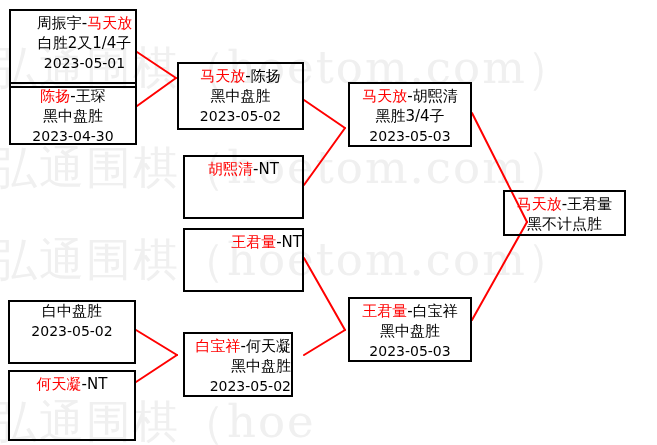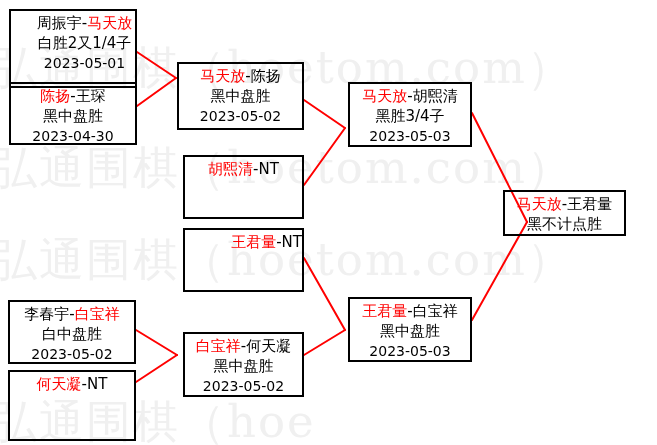--- a/index.html
+++ b/index.html
@@ -85,40 +85,39 @@
   </div>
 
   <div class="node" style="left:183px;top:155px;width:121px;height:64px;">
     <span class="line pad"><span class="red">胡煕清</span><span class="dim">-</span><span class="dim">NT</span></span>
   </div>
 
   <div class="node" style="left:183px;top:228px;width:121px;height:64px;text-align:right;">
     <span class="line pad"><span class="red">王君量</span><span class="dim">-</span><span class="dim">NT</span></span>
   </div>
 
-  <div class="node" style="left:183px;top:332px;width:121px;height:65px;">
+  <div class="node" style="left:183px;top:332px;width:110px;height:65px;text-align:right;">
     <span class="line pad"><span class="red">白宝祥</span><span class="dim">-</span><span class="dim">何天凝</span></span>
     <span class="line">黑中盘胜</span>
     <span class="line datum">2023-05-02</span>
   </div>
 
   <div class="node" style="left:348px;top:82px;width:124px;height:65px;">
     <span class="line pad"><span class="red">马天放</span><span class="dim">-</span><span class="dim">胡煕清</span></span>
     <span class="line">黑胜3/4子</span>
     <span class="line datum">2023-05-03</span>
   </div>
 
   <div class="node" style="left:348px;top:297px;width:124px;height:65px;">
     <span class="line pad"><span class="red">王君量</span><span class="dim">-</span><span class="dim">白宝祥</span></span>
     <span class="line">黑中盘胜</span>
     <span class="line datum">2023-05-03</span>
   </div>
 
   <div class="node" style="left:8px;top:300px;width:128px;height:64px;">
-    <span class="line pad"><span class="dim">李春宇</span><span class="dim">-</span><span class="red">白宝祥</span></span>
     <span class="line">白中盘胜</span>
     <span class="line datum">2023-05-02</span>
   </div>
 
   <div class="node" style="left:8px;top:370px;width:128px;height:71px;">
     <span class="line pad"><span class="red">何天凝</span><span class="dim">-</span><span class="dim">NT</span></span>
   </div>
 
   <div class="node" style="left:503px;top:190px;width:123px;height:46px;">
     <span class="line pad"><span class="red">马天放</span><span class="dim">-</span><span class="dim">王君量</span></span>

